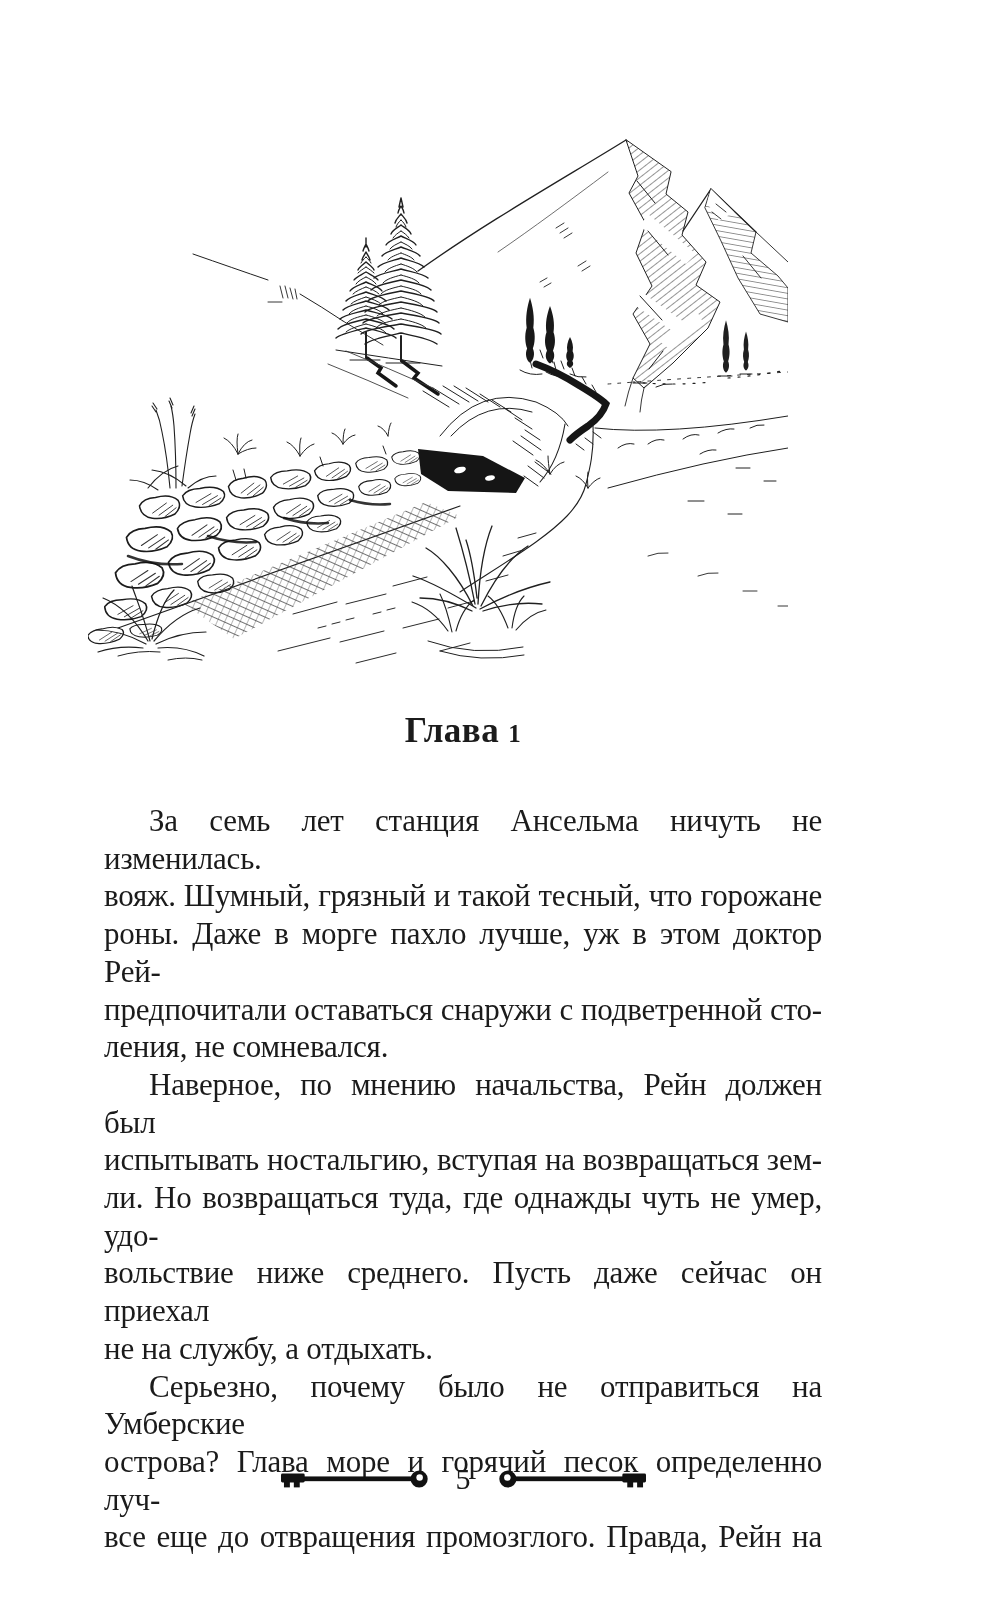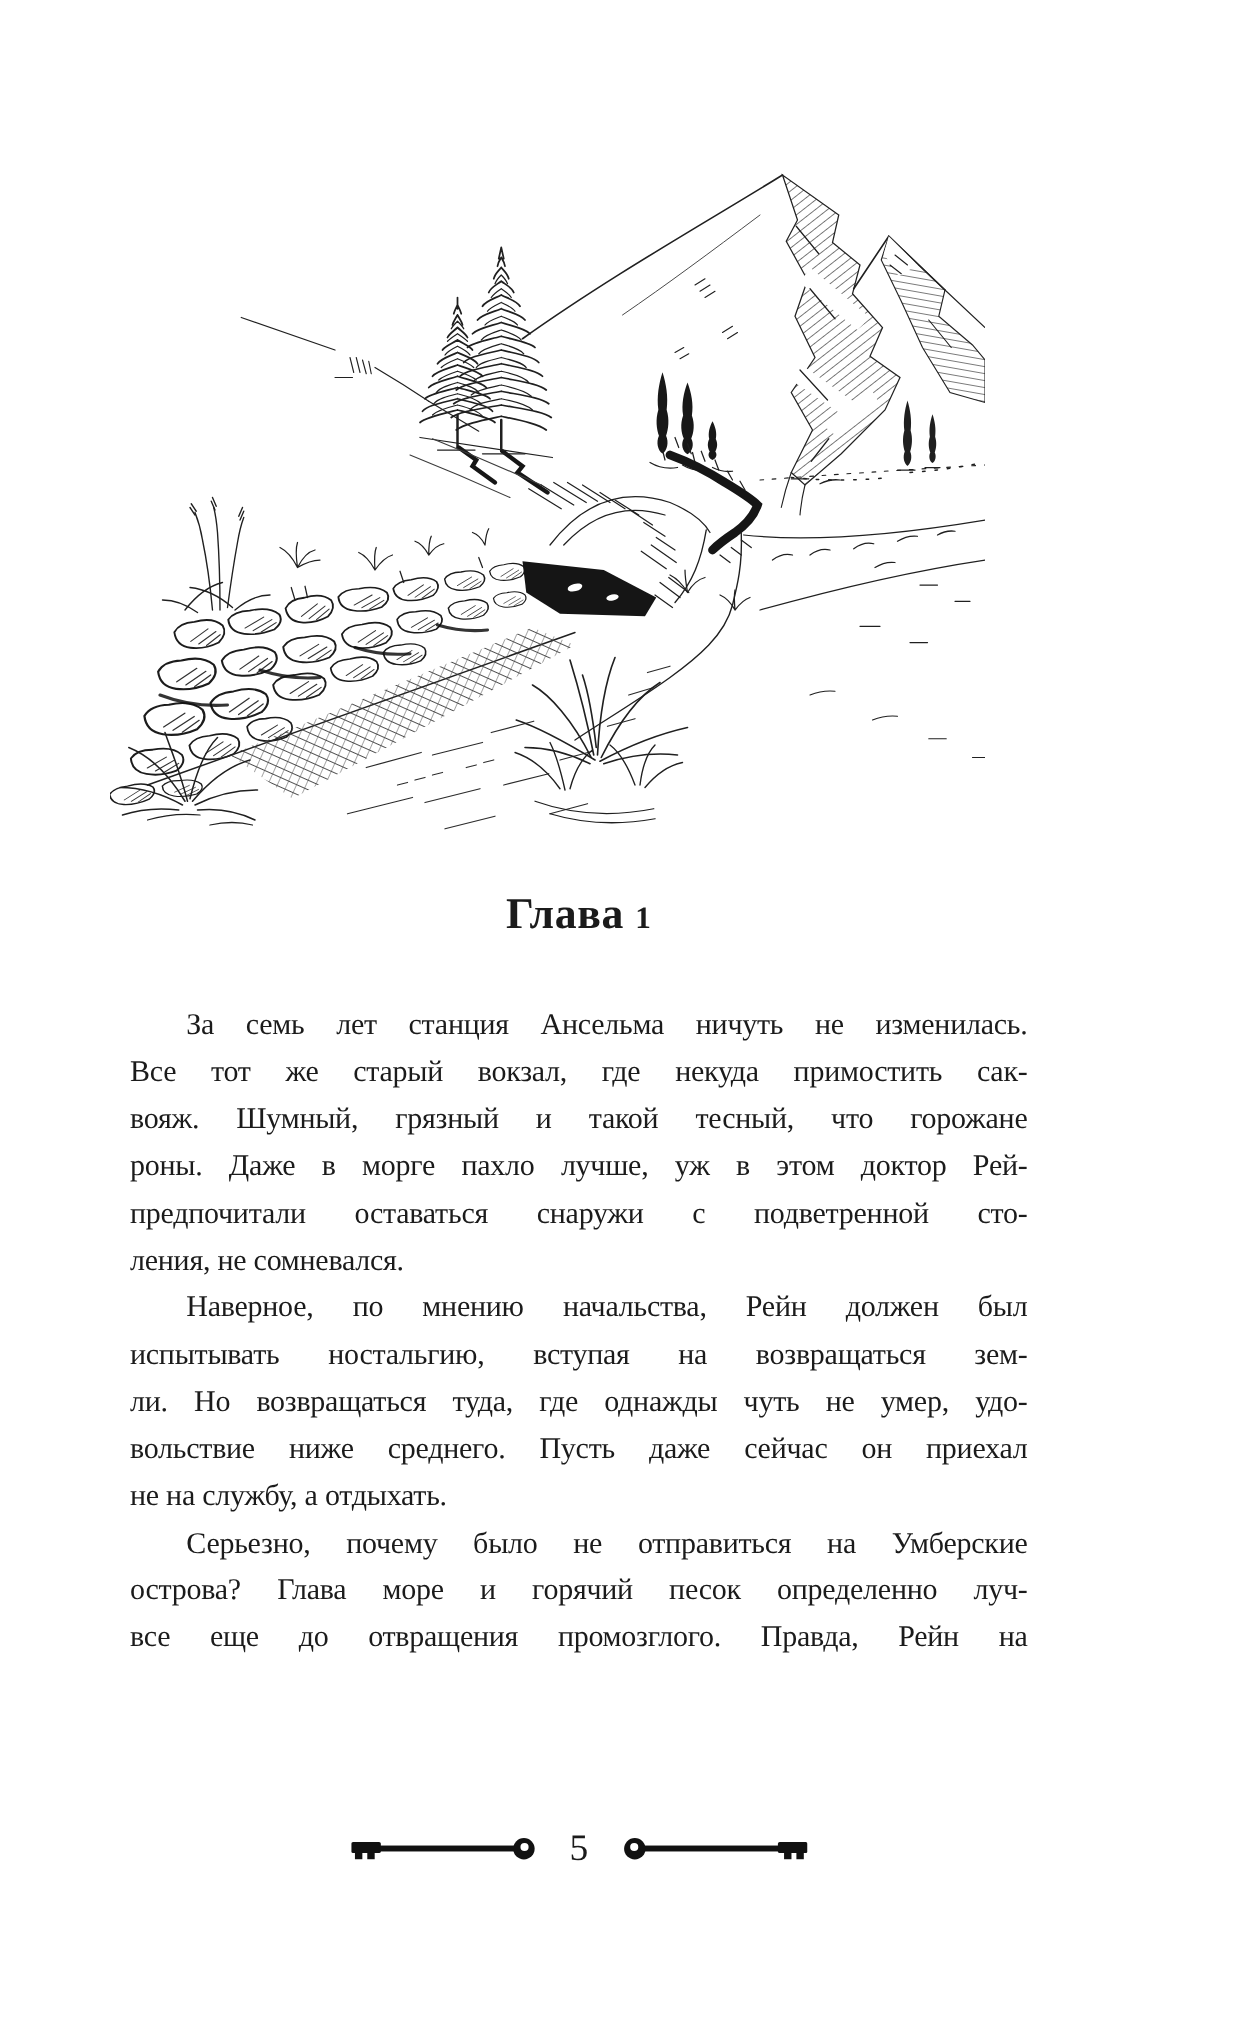--- a/index.html
+++ b/index.html
@@ -10,21 +10,21 @@
   }
   .illu{position:absolute;left:88px;top:136px;width:700px;height:534px;}
   .chapter{
     position:absolute;left:104px;top:710px;width:718px;
     text-align:center;font-weight:bold;font-size:35px;line-height:42px;
     letter-spacing:.5px;
   }
   .chapter .chnum{font-size:25px;margin-left:9px;}
   .bodytext{
     position:absolute;left:104px;top:802px;width:718px;
-    font-size:24px;line-height:37.7px;letter-spacing:-0.2px;
+    font-size:31px;line-height:37.7px;letter-spacing:-0.2px;
   }
   .line{text-align:justify;text-align-last:justify;white-space:normal;}
   .line.first{text-indent:45px;}
   .line.para-end{text-align-last:left;}
   .footer{
     position:absolute;left:104px;top:1457px;width:718px;height:44px;
     display:flex;align-items:center;justify-content:center;gap:27px;
   }
   .pagenum{font-size:30px;line-height:44px;}
   .keysvg{display:block;}
@@ -232,21 +232,20 @@
     </g>
   </svg>
 
   <div class="chapter">
     <span>Глава</span><span class="chnum">1</span>
   </div>
 
   <div class="bodytext">
       <div class="para">
         <div class="line first">За семь лет станция Ансельма ничуть не изменилась.</div>
-        <div class="line">Все тот же старый вокзал, где некуда примостить сак-</div>
         <div class="line">вояж. Шумный, грязный и такой тесный, что горожане</div>
         <div class="line">роны. Даже в морге пахло лучше, уж в этом доктор Рей-</div>
         <div class="line">предпочитали оставаться снаружи с подветренной сто-</div>
         <div class="line para-end">ления, не сомневался.</div>
       </div>
       <div class="para">
         <div class="line first">Наверное, по мнению начальства, Рейн должен был</div>
         <div class="line">испытывать ностальгию, вступая на возвращаться зем-</div>
         <div class="line">ли. Но возвращаться туда, где однажды чуть не умер, удо-</div>
         <div class="line">вольствие ниже среднего. Пусть даже сейчас он приехал</div>

